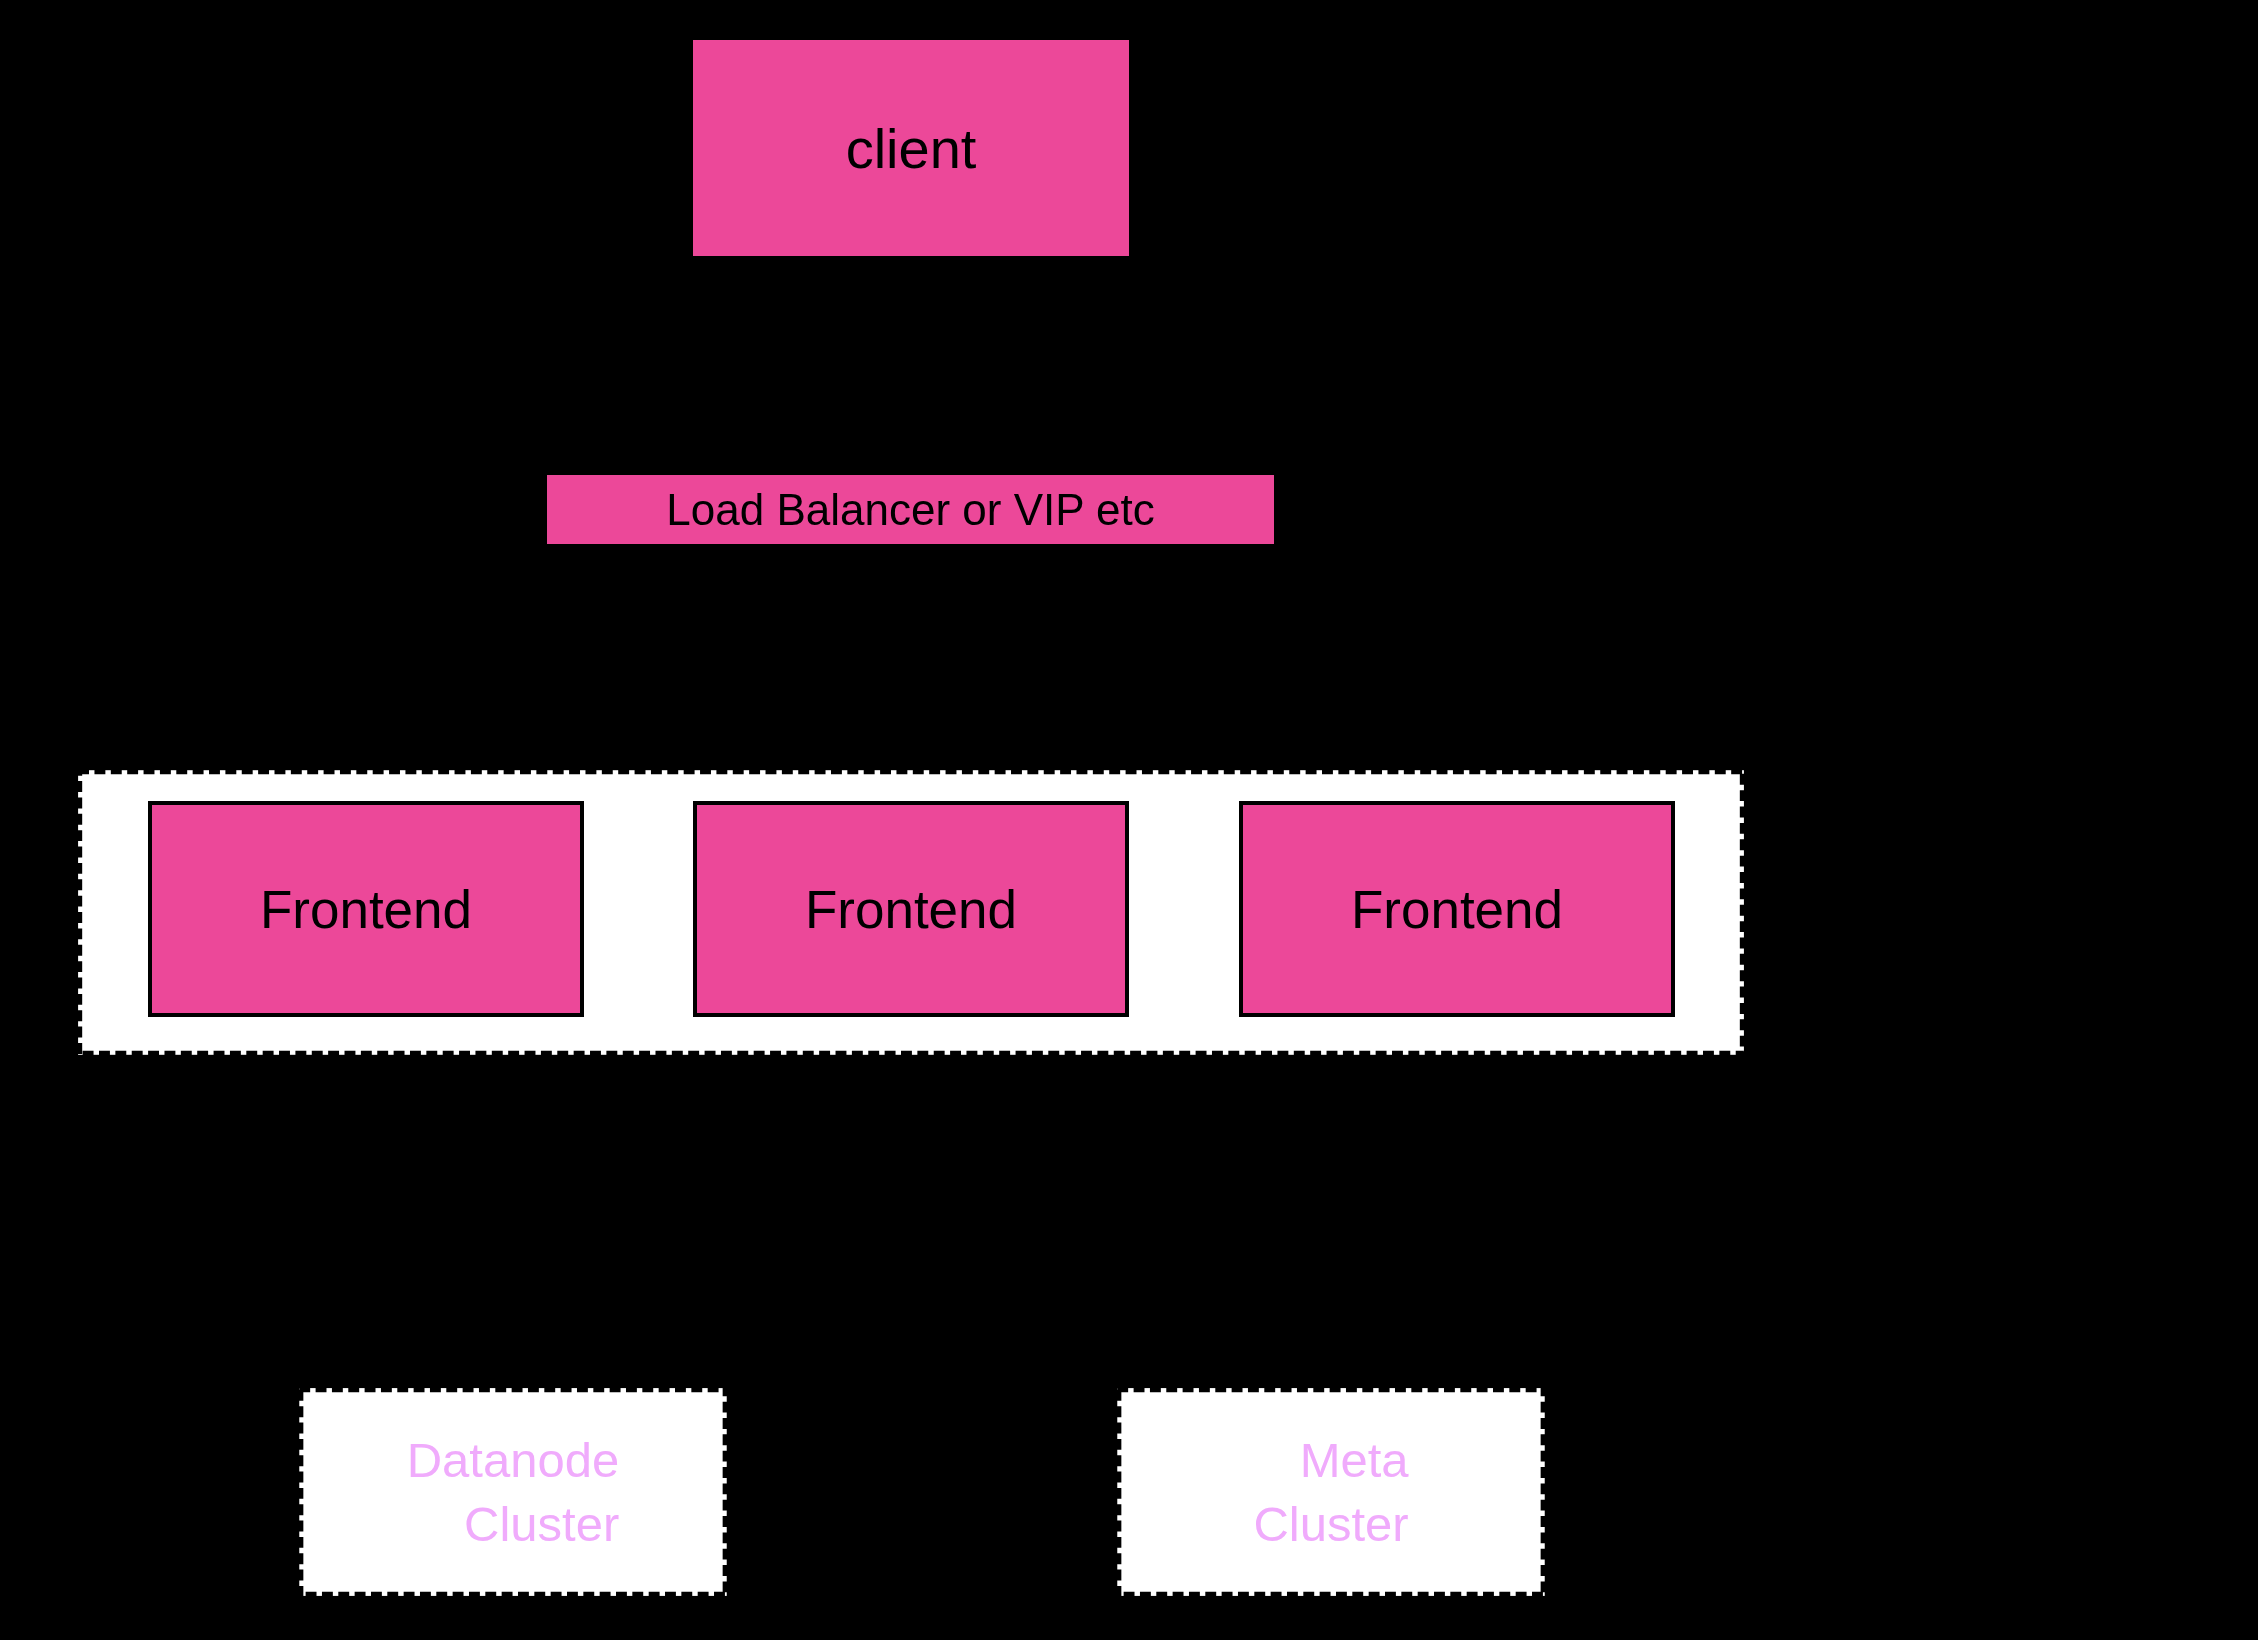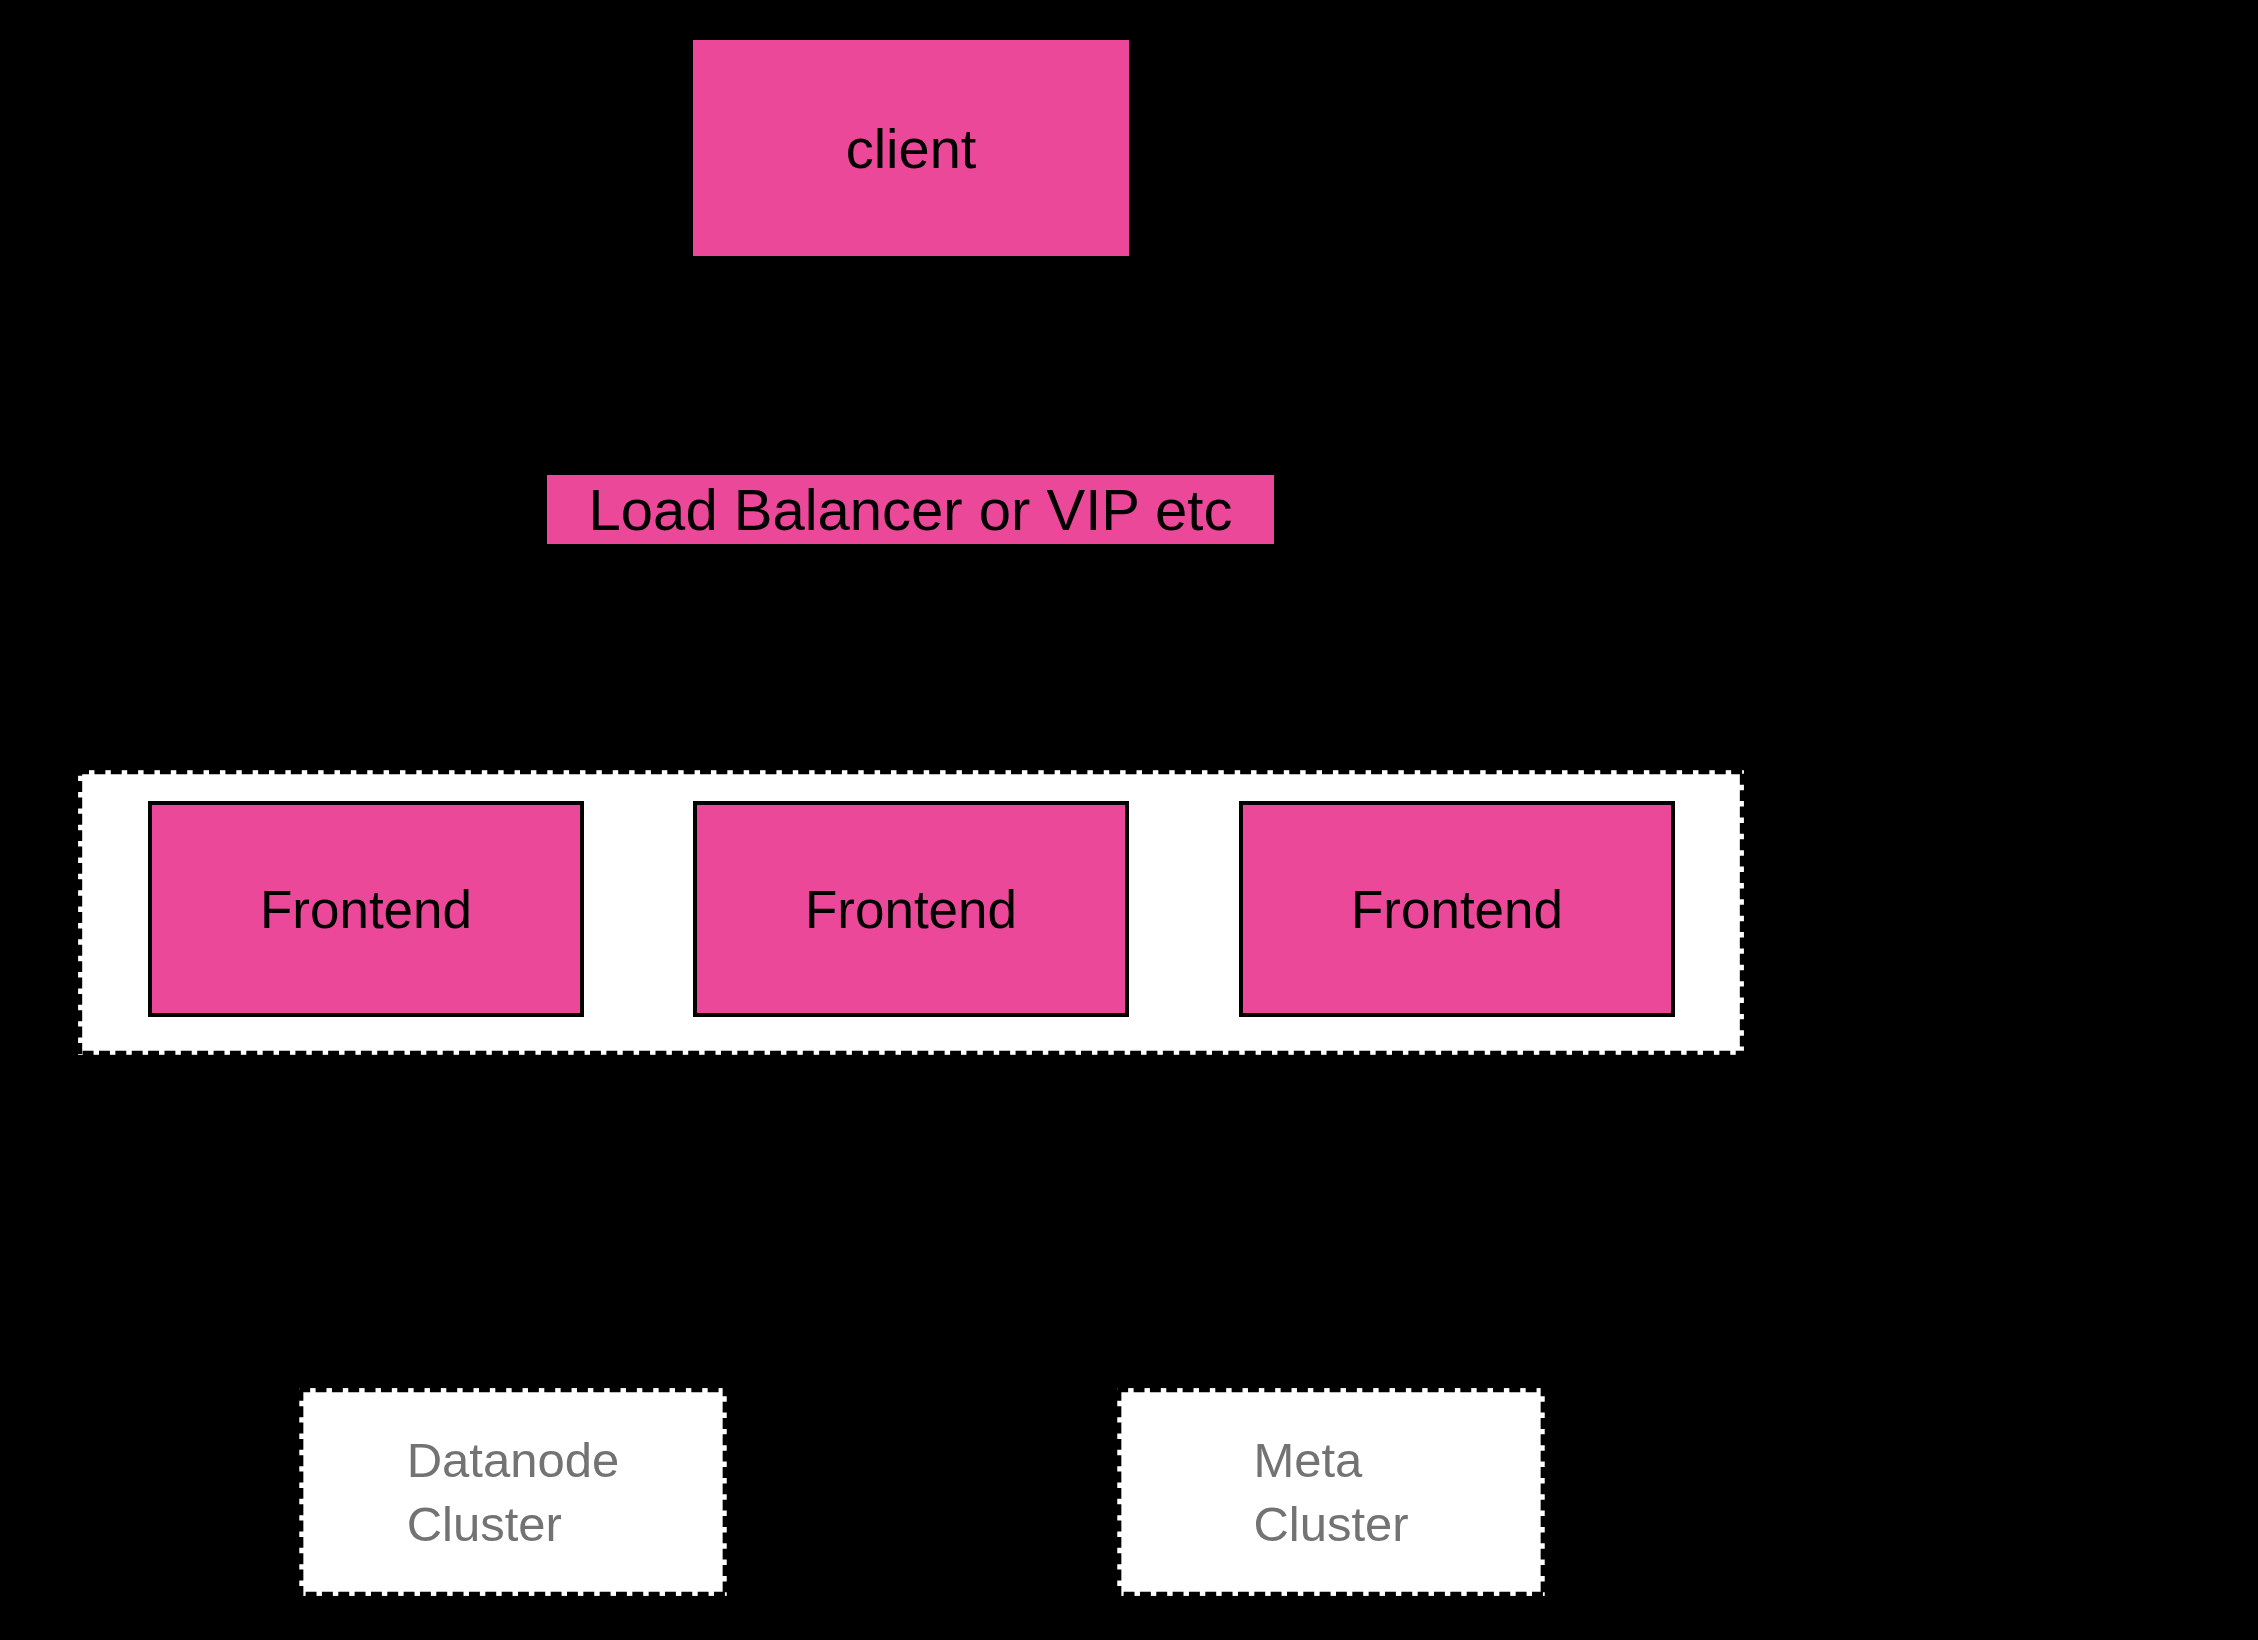--- a/index.html
+++ b/index.html
@@ -18,46 +18,46 @@
     position: absolute;
     background: #ec4899;
     color: #000;
     display: flex;
     align-items: center;
     justify-content: center;
     box-sizing: border-box;
   }
 
   .client-node  { left: 693px; top: 40px;  width: 436px; height: 216px; font-size: 56px; }
-  .lb-node      { left: 547px; top: 475px; width: 727px; height: 69px;  font-size: 58px; white-space: nowrap; justify-content: center; }
+  .lb-node      { left: 547px; top: 475px; width: 727px; height: 69px;  font-size: 44px; white-space: nowrap; justify-content: center; }
 
   .group {
     position: absolute;
     left: 74px; top: 766px;
     width: 1674px; height: 293px;
   }
   .dash-svg { position: absolute; left: 0; top: 0; display: block; }
 
   .fe-node {
     width: 436px; height: 216px;
     border: 4.5px solid #000;
     font-size: 53px;
   }
   .fe-1 { left: 74px;   top: 35px; }
   .fe-2 { left: 619px;  top: 35px; }
   .fe-3 { left: 1165px; top: 35px; }
 
   .cluster {
     position: absolute;
     width: 436px; height: 216px;
-    color: #737373;
+    color: #f0abfc;
     display: flex;
     align-items: center;
     justify-content: center;
-    text-align: left;
+    text-align: right;
     font-size: 49px;
     line-height: 64px;
   }
   .cluster-dn   { left: 295px;  top: 1384px; }
   .cluster-meta { left: 1113px; top: 1384px; }
   .cluster .lines { position: relative; }
   .cluster .lines span { display: block; }
 </style>
 </head>
 <body>

